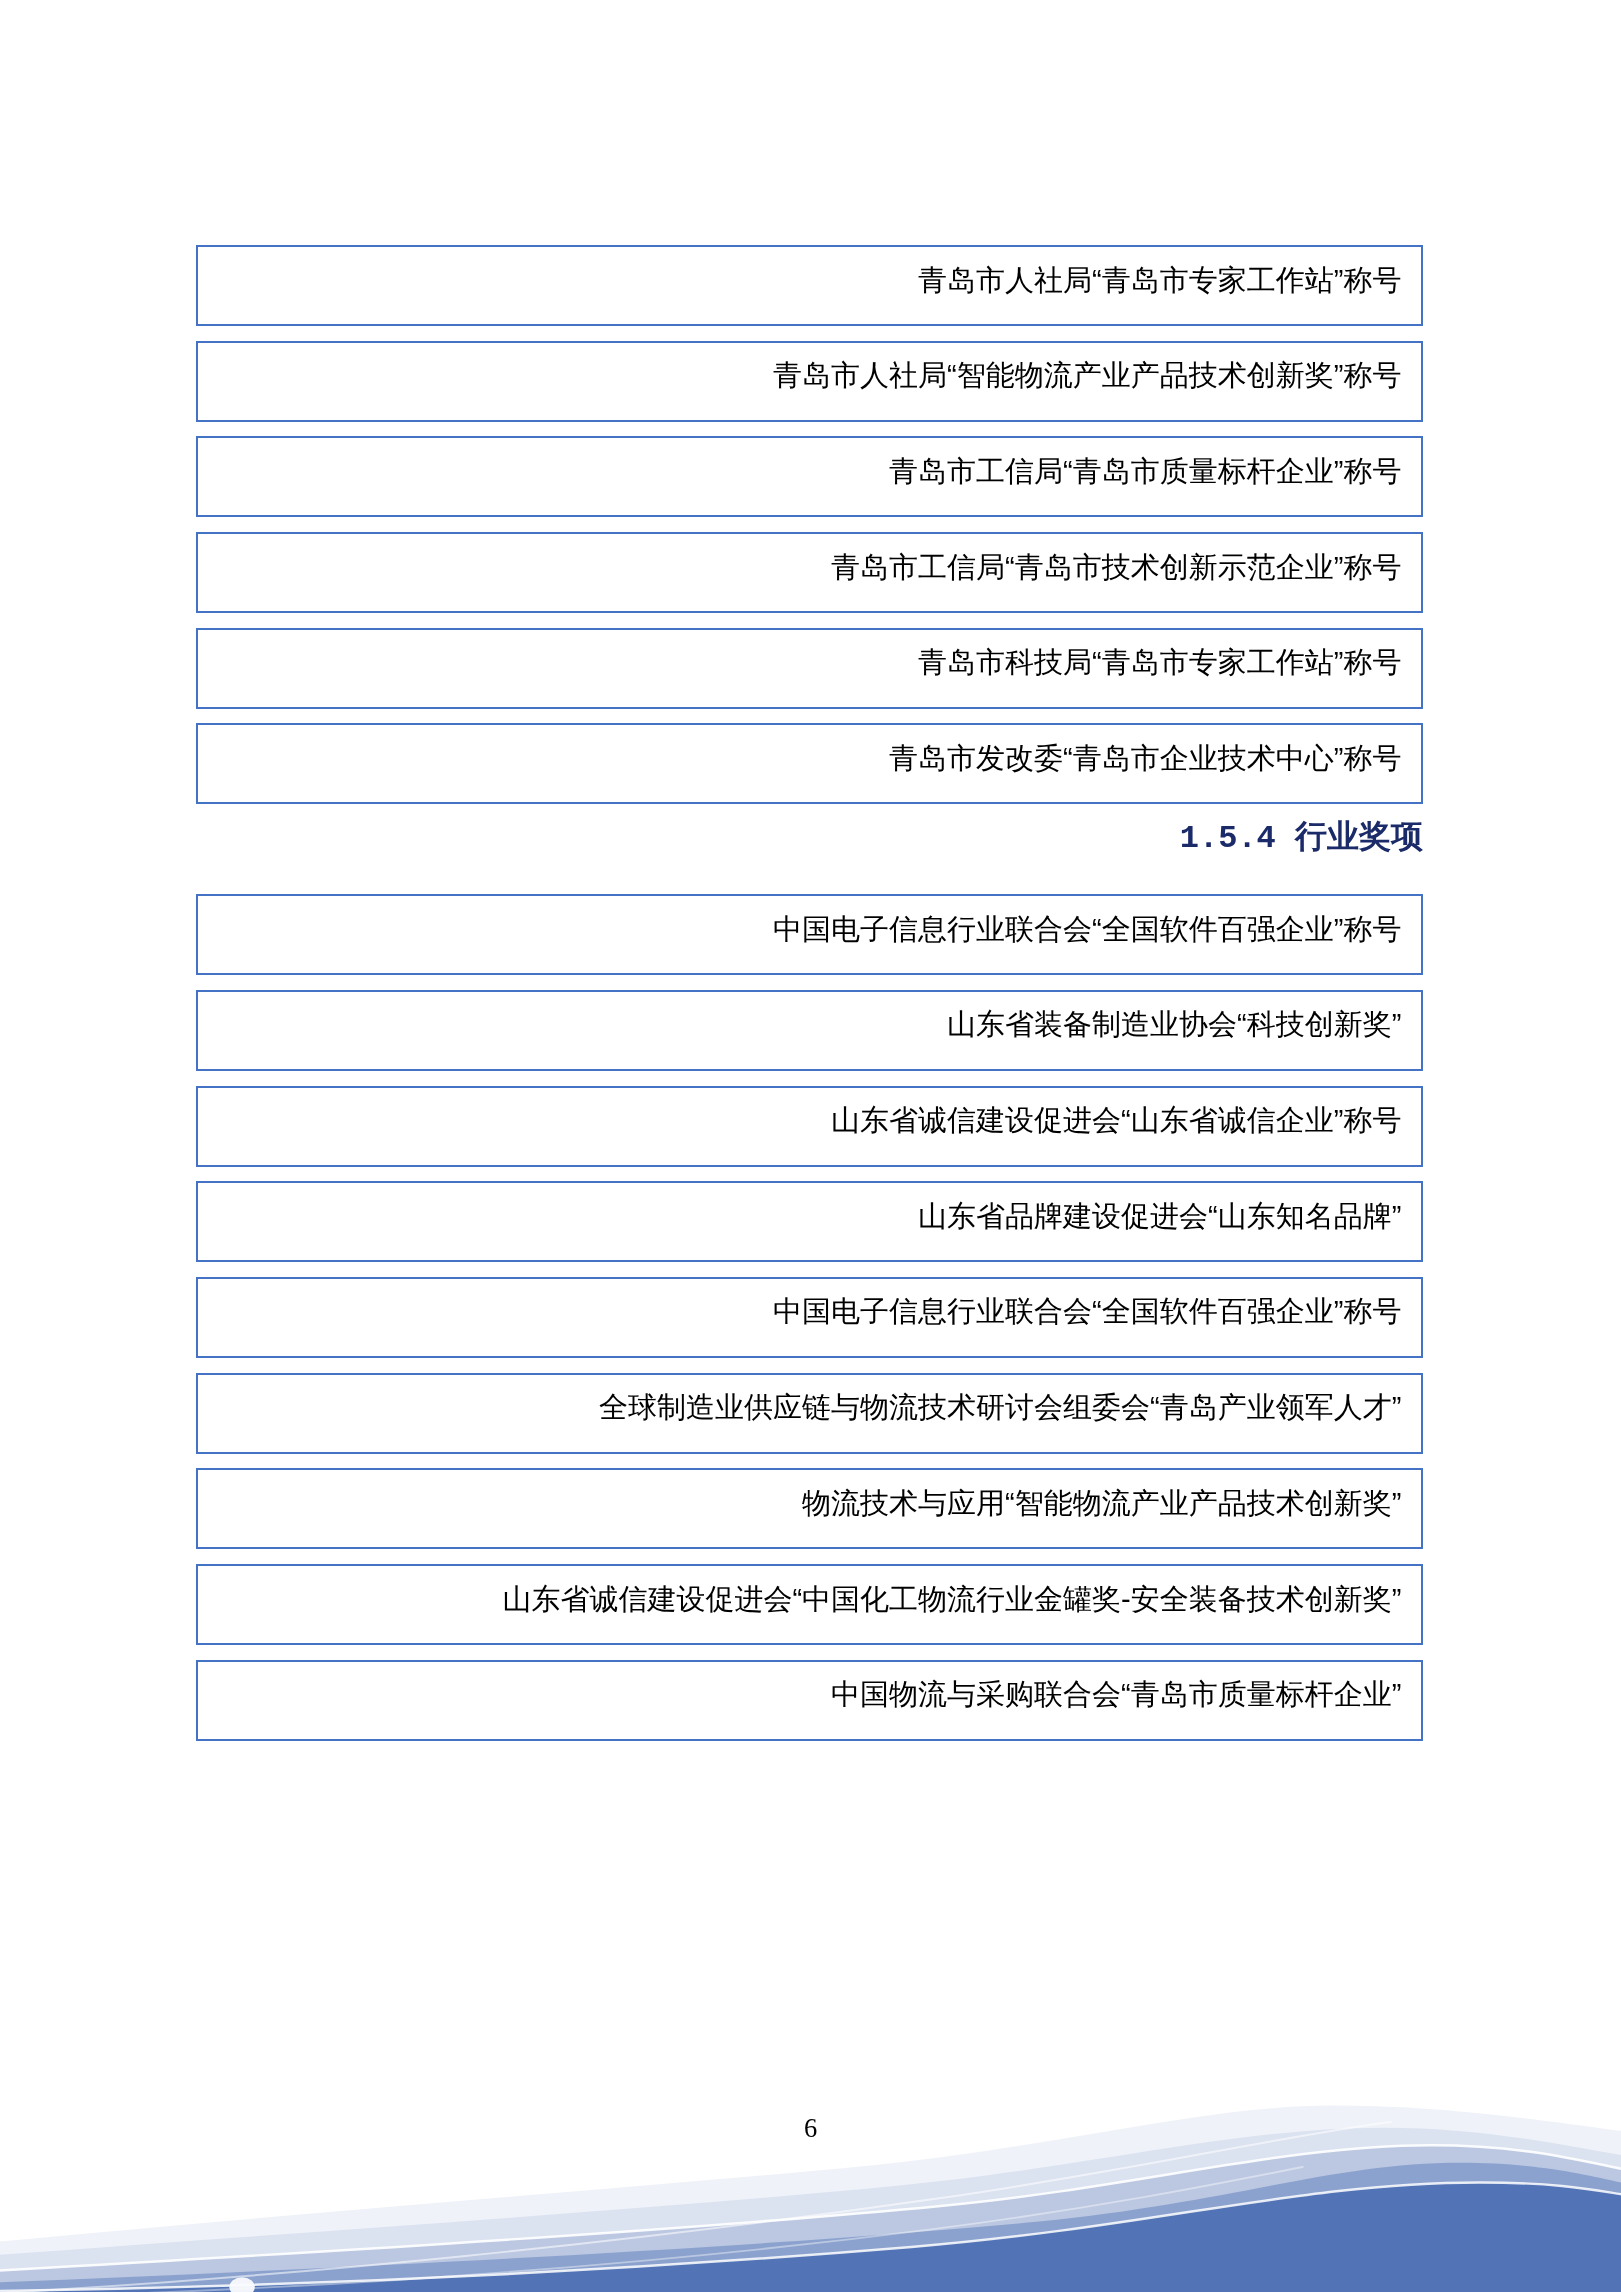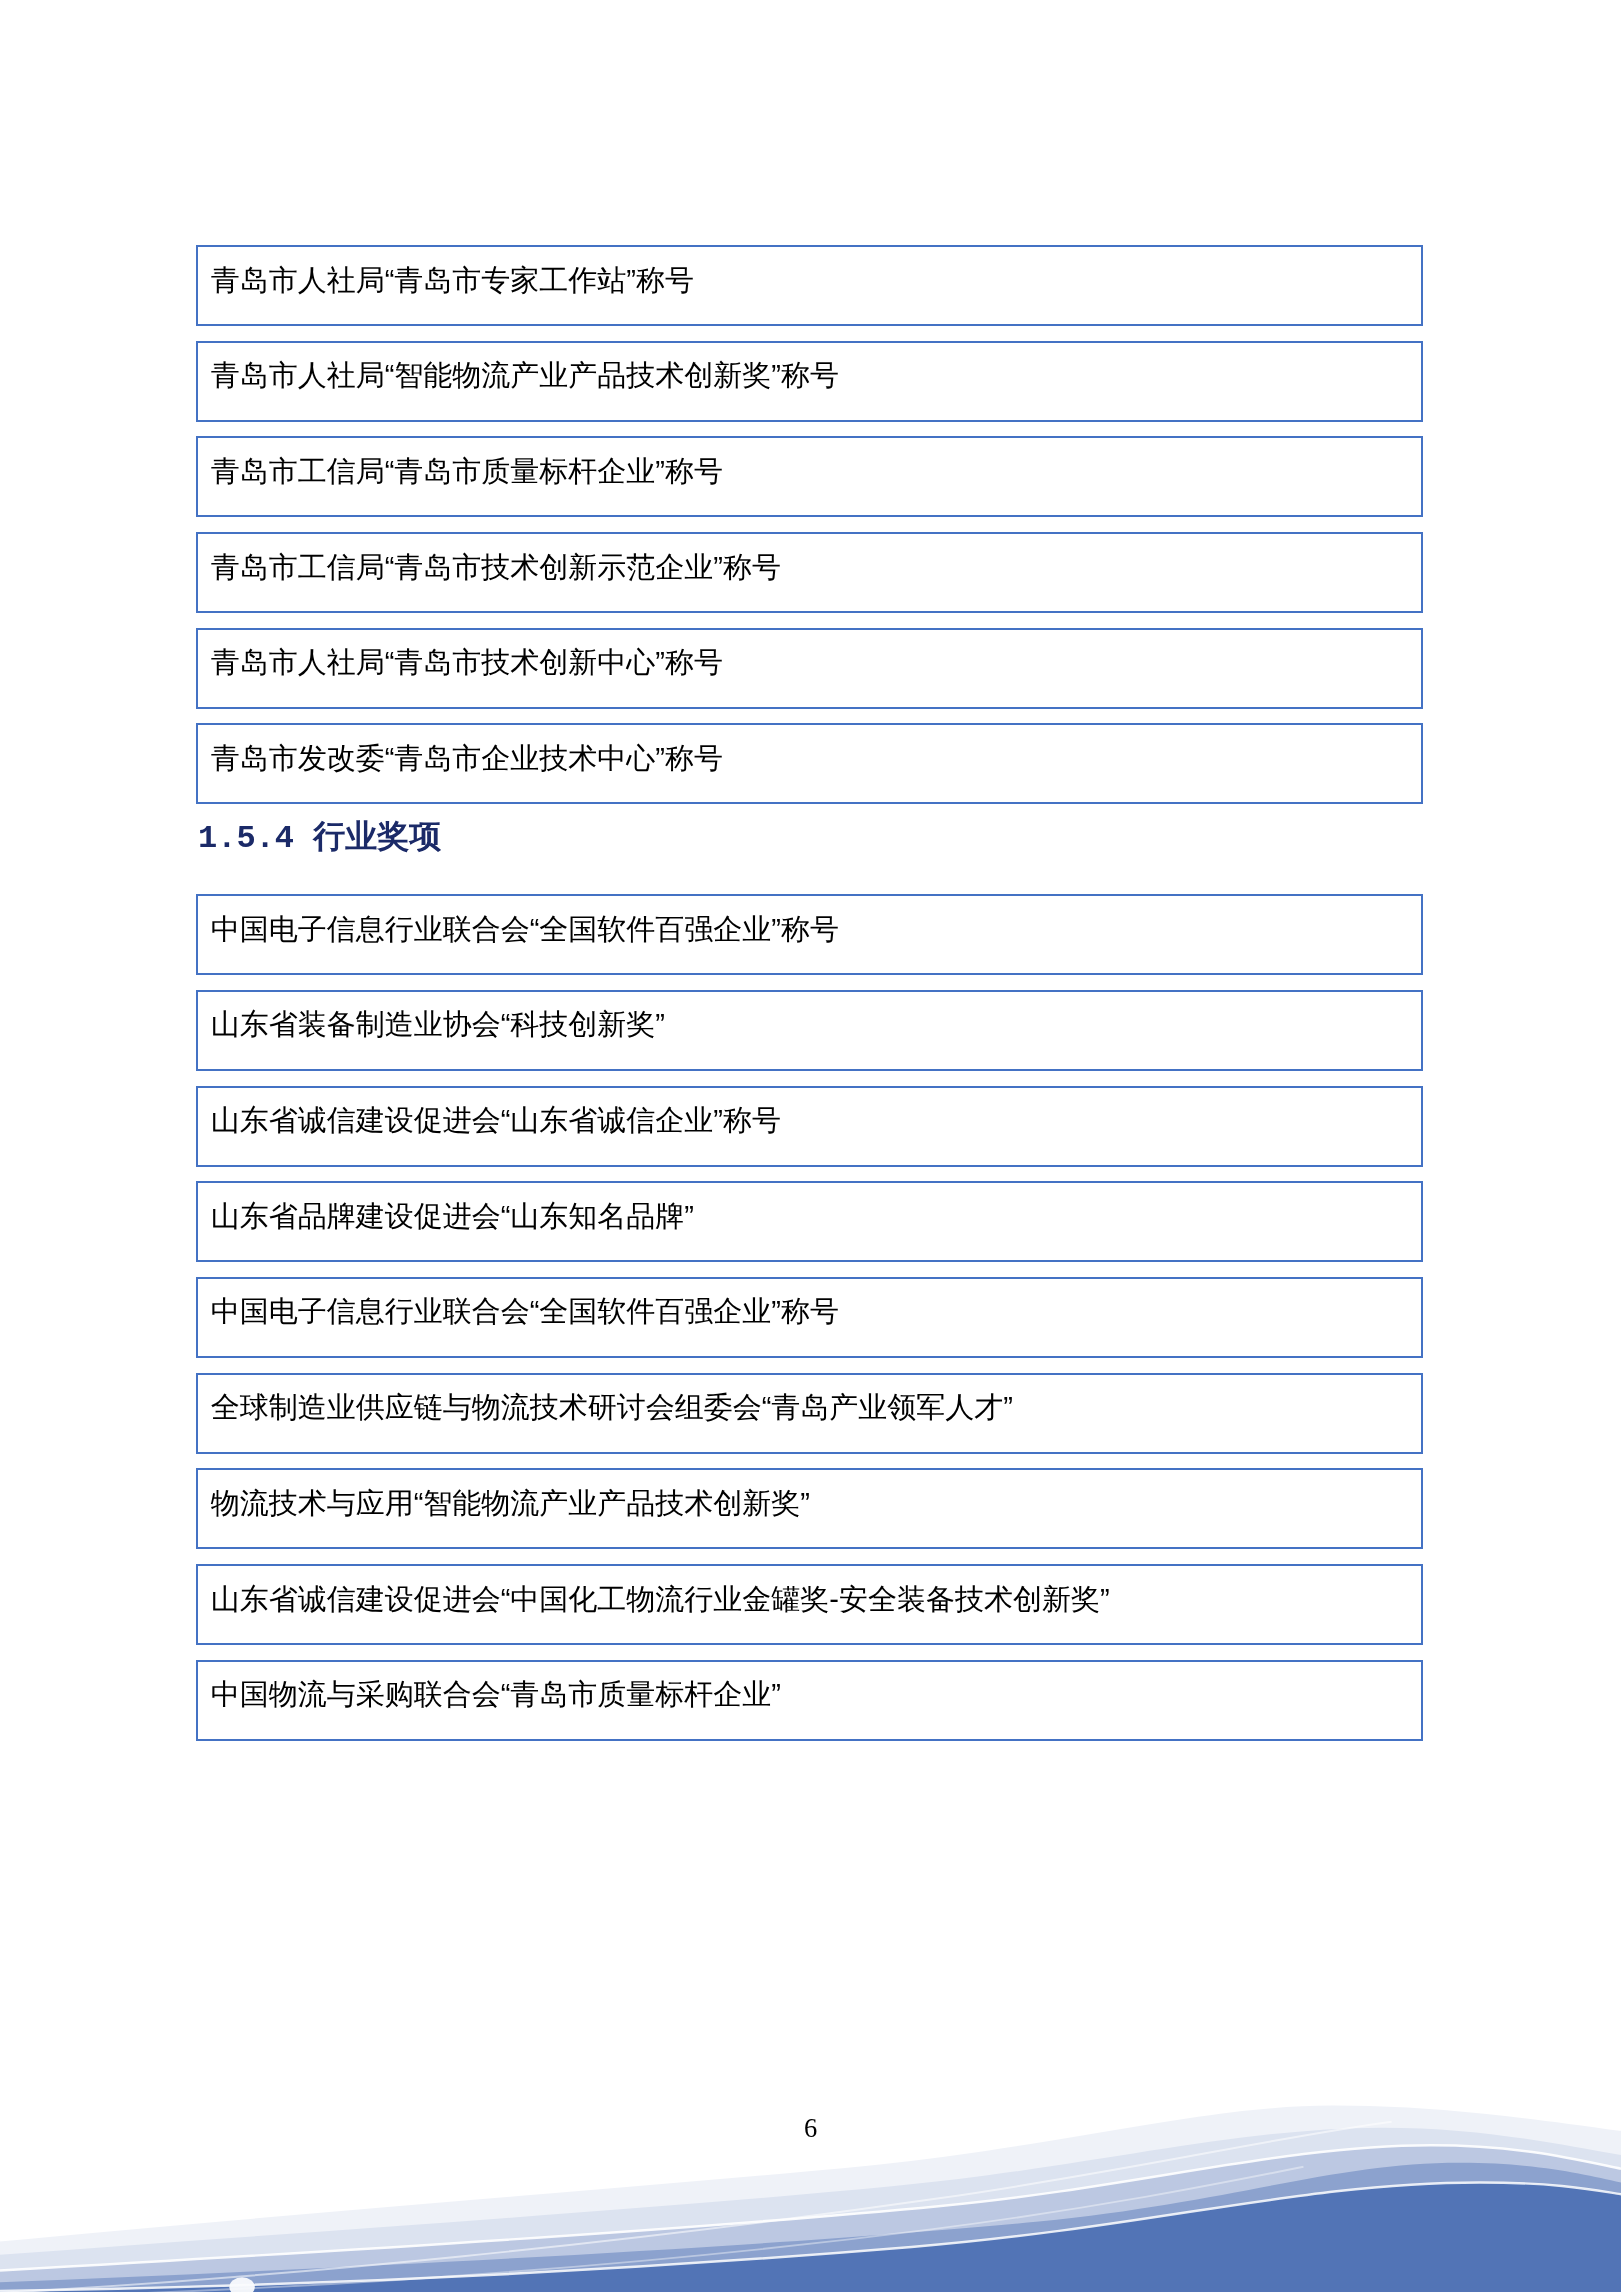--- a/index.html
+++ b/index.html
@@ -22,20 +22,21 @@
     background:var(--page-bg);
     overflow:hidden;
     font-family:"Liberation Sans","DejaVu Sans",sans-serif;
     color:var(--text-color);
   }
   .content{
     position:absolute;
     left:196px;
     top:245px;
     width:1227px;
+    text-align:right;
   }
   .award-box{
     box-sizing:border-box;
     height:81px;
     border:2.9px solid var(--box-border);
     margin-bottom:14.7px;
     padding:17.6px 19.6px 0 12.7px;
     font-size:29px;
     line-height:1.1;
     white-space:nowrap;
@@ -76,21 +77,21 @@
 
 <div class="page">
 
   <div class="content">
 
     <div>
         <div class="award-box">青岛市人社局“青岛市专家工作站”称号</div>
         <div class="award-box">青岛市人社局“智能物流产业产品技术创新奖”称号</div>
         <div class="award-box">青岛市工信局“青岛市质量标杆企业”称号</div>
         <div class="award-box">青岛市工信局“青岛市技术创新示范企业”称号</div>
-        <div class="award-box">青岛市人社局“青岛市技术创新中心”称号</div>
+        <div class="award-box">青岛市科技局“青岛市专家工作站”称号</div>
         <div class="award-box">青岛市发改委“青岛市企业技术中心”称号</div>
       </div>
 
     <h2 class="section-heading">1.5.4 行业奖项</h2>
 
     <div>
         <div class="award-box">中国电子信息行业联合会“全国软件百强企业”称号</div>
         <div class="award-box">山东省装备制造业协会“科技创新奖”</div>
         <div class="award-box">山东省诚信建设促进会“山东省诚信企业”称号</div>
         <div class="award-box">山东省品牌建设促进会“山东知名品牌”</div>

